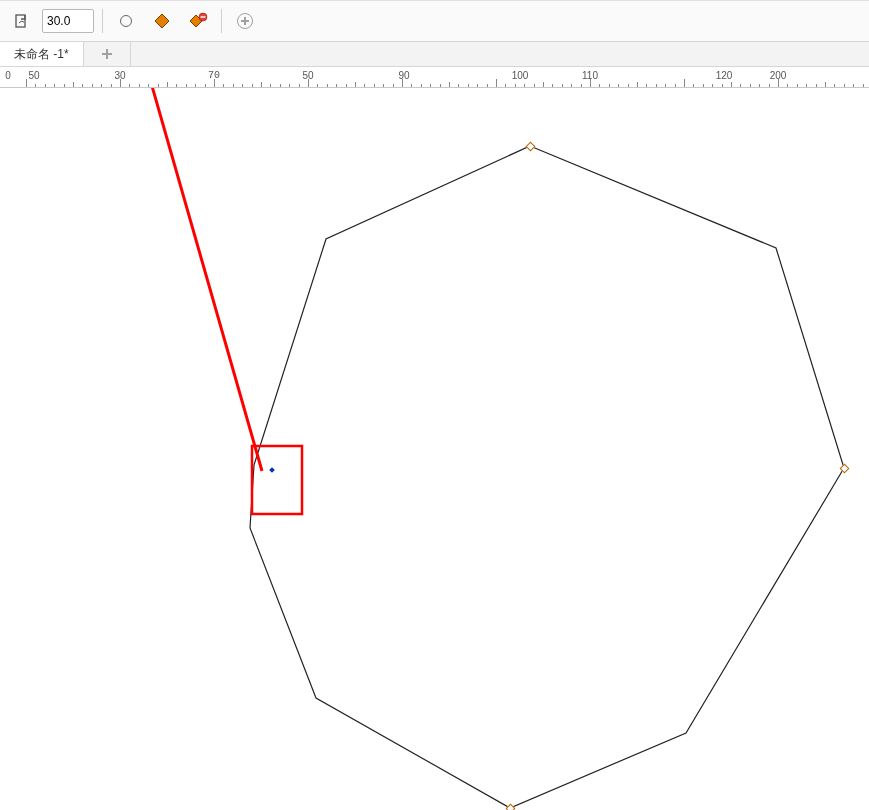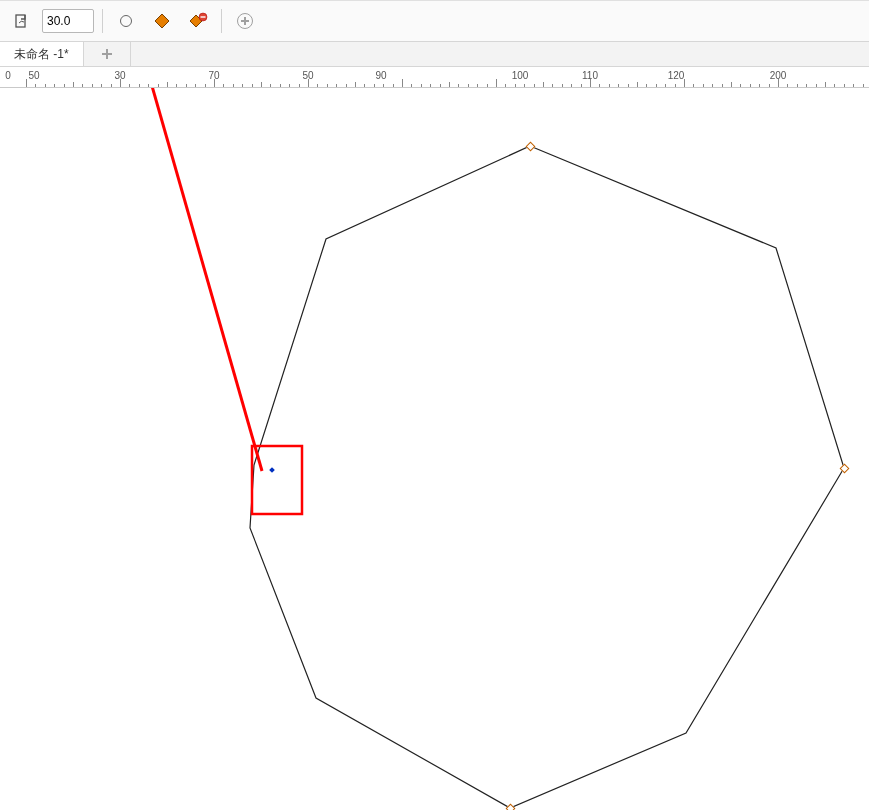--- a/index.html
+++ b/index.html
@@ -180,21 +180,21 @@
       <div class="tick small" style="left: 129.4px;"></div>
       <div class="tick small" style="left: 138.8px;"></div>
       <div class="tick small" style="left: 148.2px;"></div>
       <div class="tick small" style="left: 157.6px;"></div>
       <div class="tick med" style="left: 167px;"></div>
       <div class="tick small" style="left: 176.4px;"></div>
       <div class="tick small" style="left: 185.8px;"></div>
       <div class="tick small" style="left: 195.2px;"></div>
       <div class="tick small" style="left: 204.6px;"></div>
       <div class="tick big" style="left: 214px;"></div>
-      <div class="label" style="left: 214px;">70</div>
+      <div class="label" style="left: 214px; font-family: Liberation Mono, monospace;">70</div>
       <div class="tick small" style="left: 223.4px;"></div>
       <div class="tick small" style="left: 232.8px;"></div>
       <div class="tick small" style="left: 242.2px;"></div>
       <div class="tick small" style="left: 251.6px;"></div>
       <div class="tick med" style="left: 261px;"></div>
       <div class="tick small" style="left: 270.4px;"></div>
       <div class="tick small" style="left: 279.8px;"></div>
       <div class="tick small" style="left: 289.2px;"></div>
       <div class="tick small" style="left: 298.6px;"></div>
       <div class="tick big" style="left: 308px;"></div>
@@ -202,21 +202,21 @@
       <div class="tick small" style="left: 317.4px;"></div>
       <div class="tick small" style="left: 326.8px;"></div>
       <div class="tick small" style="left: 336.2px;"></div>
       <div class="tick small" style="left: 345.6px;"></div>
       <div class="tick med" style="left: 355px;"></div>
       <div class="tick small" style="left: 364.4px;"></div>
       <div class="tick small" style="left: 373.8px;"></div>
       <div class="tick small" style="left: 383.2px;"></div>
       <div class="tick small" style="left: 392.6px;"></div>
       <div class="tick big" style="left: 402px;"></div>
-      <div class="label" style="left: 381px;">90</div>
+      <div class="label" style="left: 404px;">90</div>
       <div class="tick small" style="left: 411.4px;"></div>
       <div class="tick small" style="left: 420.8px;"></div>
       <div class="tick small" style="left: 430.2px;"></div>
       <div class="tick small" style="left: 439.6px;"></div>
       <div class="tick med" style="left: 449px;"></div>
       <div class="tick small" style="left: 458.4px;"></div>
       <div class="tick small" style="left: 467.8px;"></div>
       <div class="tick small" style="left: 477.2px;"></div>
       <div class="tick small" style="left: 486.6px;"></div>
       <div class="tick big" style="left: 496px;"></div>
@@ -235,21 +235,21 @@
       <div class="tick small" style="left: 599.4px;"></div>
       <div class="tick small" style="left: 608.8px;"></div>
       <div class="tick small" style="left: 618.2px;"></div>
       <div class="tick small" style="left: 627.6px;"></div>
       <div class="tick med" style="left: 637px;"></div>
       <div class="tick small" style="left: 646.4px;"></div>
       <div class="tick small" style="left: 655.8px;"></div>
       <div class="tick small" style="left: 665.2px;"></div>
       <div class="tick small" style="left: 674.6px;"></div>
       <div class="tick big" style="left: 684px;"></div>
-      <div class="label" style="left: 676px; text-align: right;">120</div>
+      <div class="label" style="left: 724px; text-align: right;">120</div>
       <div class="tick small" style="left: 693.4px;"></div>
       <div class="tick small" style="left: 702.8px;"></div>
       <div class="tick small" style="left: 712.2px;"></div>
       <div class="tick small" style="left: 721.6px;"></div>
       <div class="tick med" style="left: 731px;"></div>
       <div class="tick small" style="left: 740.4px;"></div>
       <div class="tick small" style="left: 749.8px;"></div>
       <div class="tick small" style="left: 759.2px;"></div>
       <div class="tick small" style="left: 768.6px;"></div>
       <div class="tick big" style="left: 778px;"></div>

